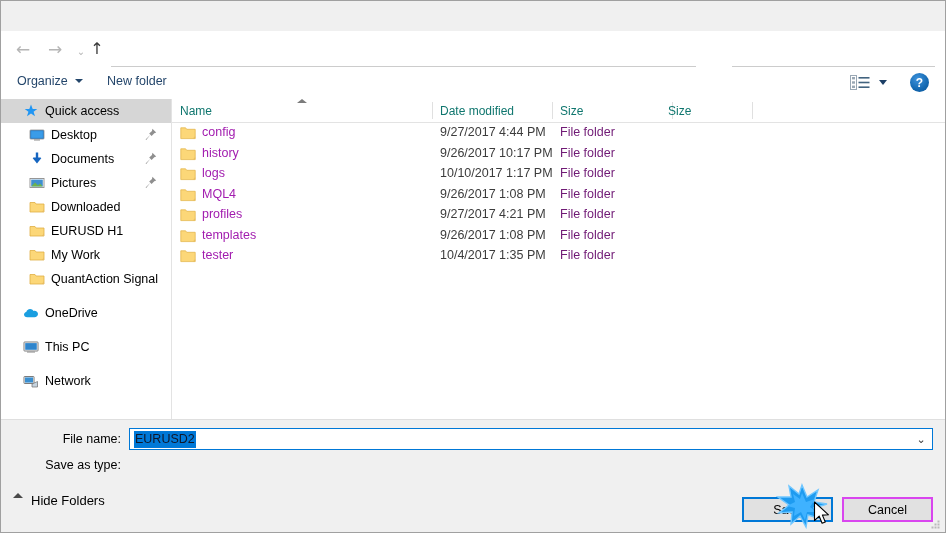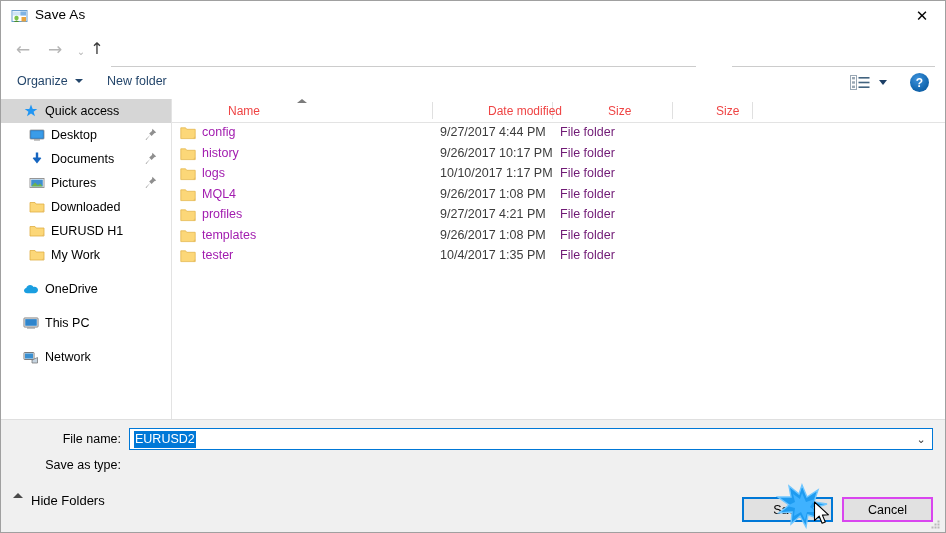--- a/index.html
+++ b/index.html
@@ -258,24 +258,23 @@
   .col-head {
     position: relative;
     height: 23px;
     border-bottom: 1px solid #e3e3e3;
     background: #ffffff;
   }
   .col-head .ch {
     position: absolute;
     top: 5px;
     font-size: 12px;
-    color: #ef4444;
+    color: #0f766e;
     cursor: default;
     white-space: nowrap;
-    margin-left: 48px;
   }
   .col-div {
     position: absolute;
     top: 3px;
     width: 1px; height: 17px;
     background: #e0e0e0;
   }
   .sort-caret {
     position: absolute;
     top: 0px;
@@ -339,21 +338,21 @@
     margin-top: 48px;
   }
   .field-value {
     font-size: 12.5px;
     color: #000;
     margin-left: 4px;
     white-space: nowrap;
   }
   .field-value.selected-text {
     background: #0078d7;
-    color: #ffffff;
+    color: #0f172a;
     padding: 1px 1px 2px 1px;
   }
   .field-caret {
     position: absolute;
     right: 0; top: 0;
     width: 22px; height: 100%;
     display: flex; align-items: center; justify-content: center;
     color: #3a3a3a; font-size: 11px;
     font-family: "DejaVu Sans", sans-serif;
   }
@@ -421,34 +420,20 @@
     position: absolute;
     right: 3px; bottom: 3px;
     width: 13px; height: 13px;
   }
 </style>
 </head>
 <body>
 
 <div id="dialog">
 
-  <div class="titlebar">
-    <svg class="title-icon" viewBox="0 0 16 16">
-      <rect x="0.5" y="2.5" width="15" height="11" fill="#ffffff" stroke="#6a9fd0"></rect>
-      <rect x="1.5" y="3.5" width="13" height="4" fill="#cfe4f7"></rect>
-      <rect x="9" y="3.5" width="5.5" height="4" fill="#7fb3e3"></rect>
-      <circle cx="5" cy="10" r="2.2" fill="#7cc24a"></circle>
-      <path d="M2 14 q3 -3 6 0" fill="#4a8f2a"></path>
-      <rect x="10" y="9" width="4.5" height="4.5" fill="#e8a33d"></rect>
-    </svg>
-    <div class="title-text">Save As</div>
-    <div class="close-btn">
-      <span class="close-x">✕</span>
-    </div>
-  </div>
 
   <div class="navbar">
     <div class="nav-arrow nav-back">
       <span>←</span>
     </div>
     <div class="nav-arrow nav-fwd">
       <span>→</span>
     </div>
     <div class="nav-arrow nav-recent">
       <span>⌄</span>
@@ -577,20 +562,29 @@
         </div>
         <div class="nav-item lvl1">
           <span class="ni-icon">
             <svg viewBox="0 0 16 16" width="16" height="16">
               <path d="M1 3.5 L6 3.5 L7.1 5 L15 5 L15 13 L1 13 Z" fill="#fcd778" stroke="#e0ae45" stroke-width="0.8"></path>
               <path d="M12.6 13 L15 13 L15 10.6 Z" fill="#e8bd63"></path>
             </svg>
           </span>
           <span>My Work</span>
         </div>
+        <div class="nav-item lvl1">
+          <span class="ni-icon">
+            <svg viewBox="0 0 16 16" width="16" height="16">
+              <path d="M1 3.5 L6 3.5 L7.1 5 L15 5 L15 13 L1 13 Z" fill="#fcd778" stroke="#e0ae45" stroke-width="0.8"></path>
+              <path d="M12.6 13 L15 13 L15 10.6 Z" fill="#e8bd63"></path>
+            </svg>
+          </span>
+          <span>QuantAction Signal</span>
+        </div>
         <div class="group-gap"></div>
         <div class="nav-item lvl0">
           <span class="ni-icon">
             <svg viewBox="0 0 16 16" width="16" height="16">
               <path d="M4.3 12.3 C2.3 12.3 1 11.1 1 9.6 C1 8.3 2 7.2 3.3 7 C3.6 5.2 5.2 3.9 7.1 3.9 C8.6 3.9 9.9 4.7 10.5 6 C10.8 5.9 11.1 5.85 11.5 5.85 C13.4 5.85 15 7.3 15 9.1 C15 10.9 13.4 12.3 11.5 12.3 Z" fill="#1a9ee0"></path>
             </svg>
           </span>
           <span>OneDrive</span>
         </div>
         <div class="group-gap"></div>

